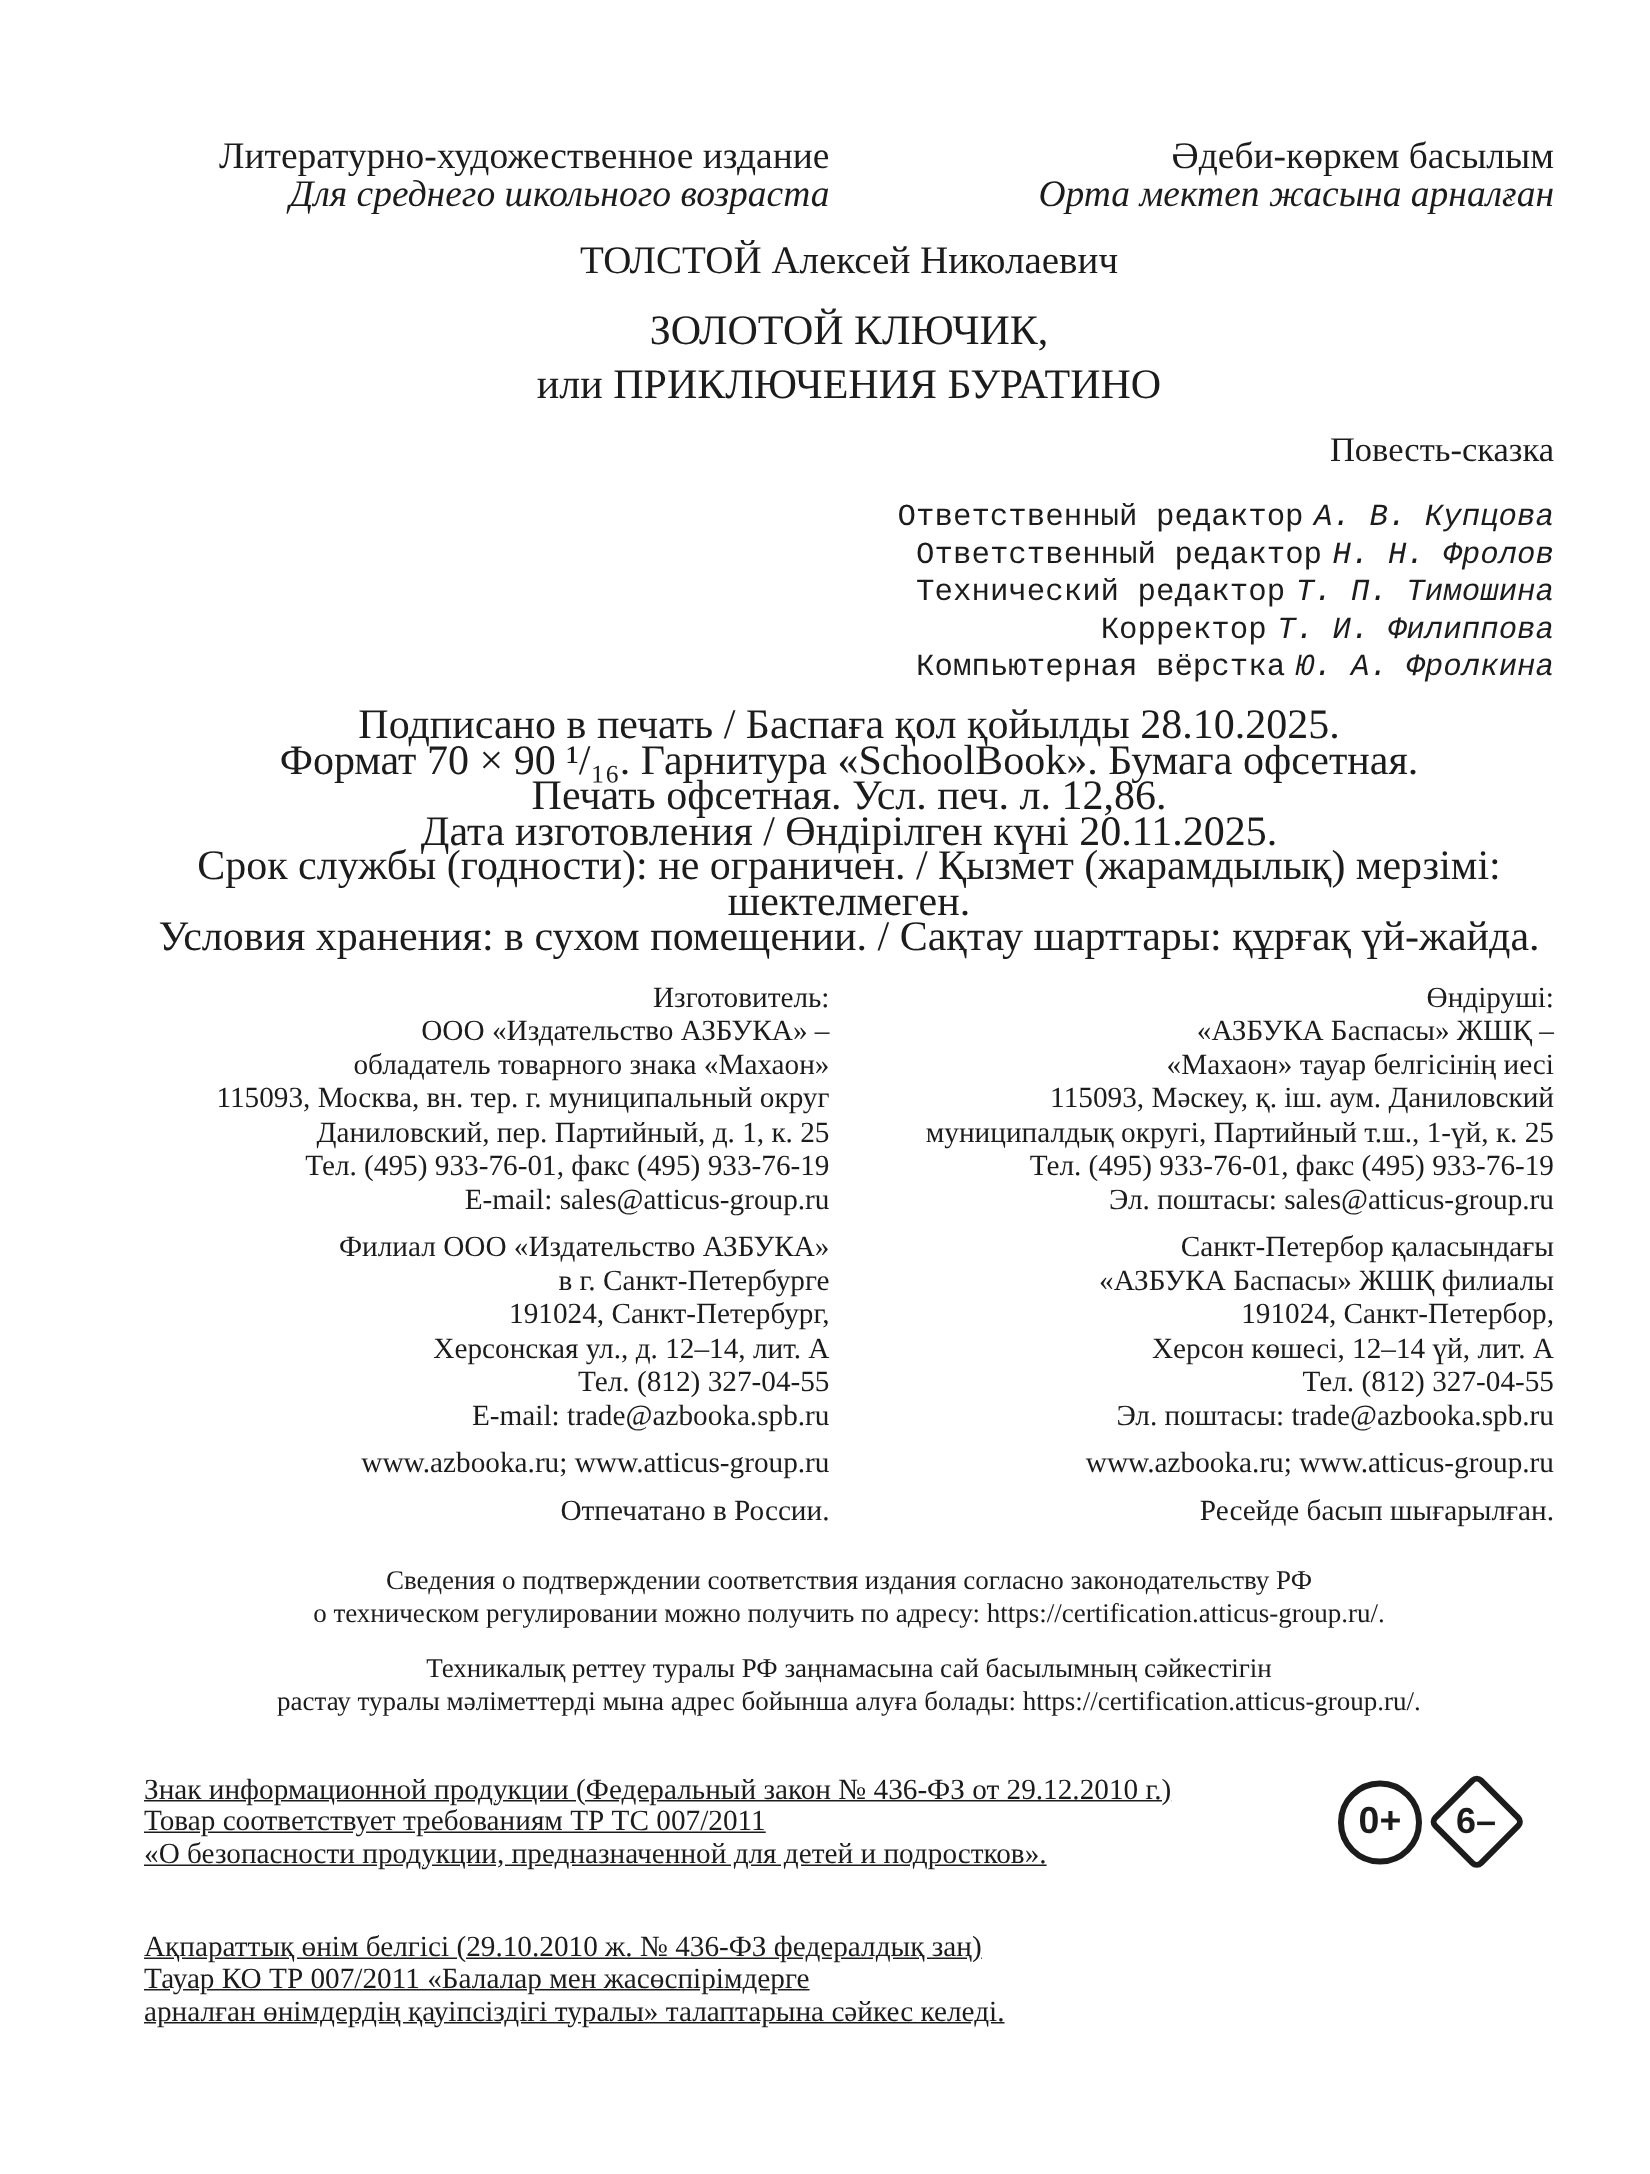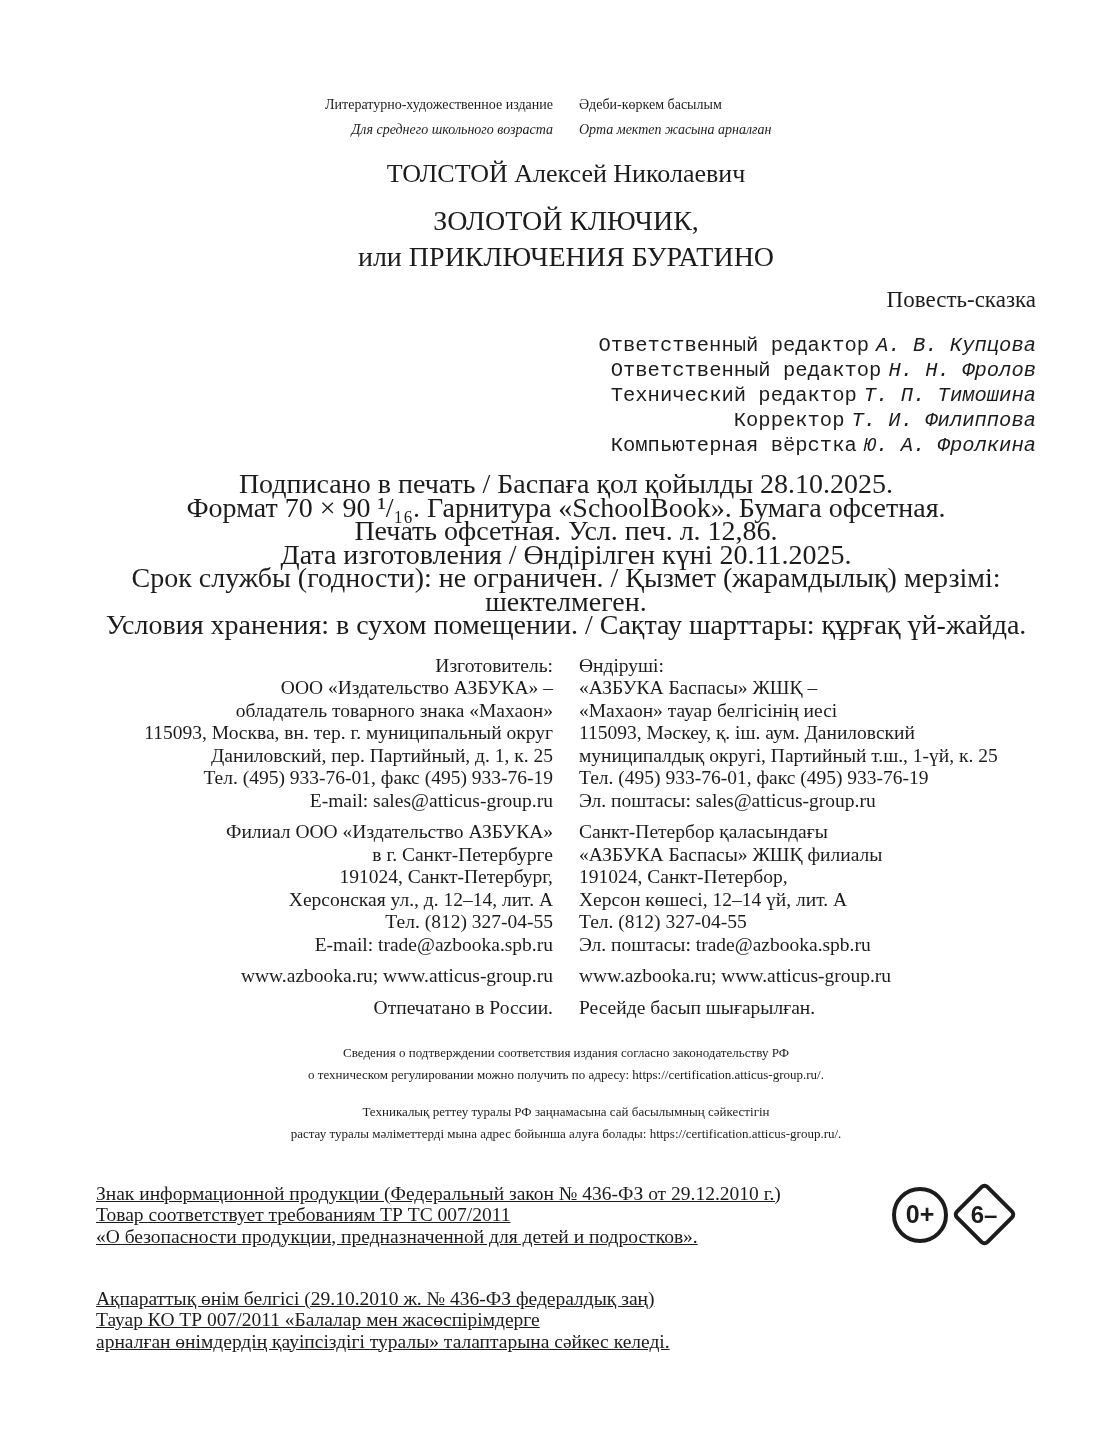--- a/index.html
+++ b/index.html
@@ -16,32 +16,32 @@
     width:940px;
     margin-left:96px;
     padding-top:92px;
   }
   .two-col{
     display:grid;
     grid-template-columns:1fr 1fr;
     column-gap:26px;
   }
   .two-col .col-l{text-align:right;}
-  .two-col .col-r{text-align:left;}
-  .hdr{font-size:14px;line-height:25px;}
+  .two-col .col-r{text-align:right;}
+  .hdr{font-size:25px;line-height:25px;}
   .it{font-style:italic;}
   .author{text-align:center;font-size:26px;margin-top:17px;line-height:30px;}
   .title{text-align:center;font-size:28px;font-weight:normal;line-height:36px;margin-top:14px;}
   .subtitle{text-align:right;font-size:23px;margin-top:11px;line-height:27px;}
   .staff{margin-top:20px;text-align:right;font-size:20.5px;line-height:25px;font-family:Liberation Mono, monospace;}
   .staff .name{font-style:italic;margin-left:7px;}
   .printinfo{margin-top:14px;text-align:center;font-size:28px;line-height:23.5px;}
   .cols{font-size:19.5px;line-height:22.5px;margin-top:9px;}
   .addr-block{margin-top:9px;}
-  .cert{margin-top:23px;text-align:center;font-size:13px;line-height:22px;white-space:pre-line;}
+  .cert{margin-top:23px;text-align:center;font-size:18px;line-height:22px;white-space:pre-line;}
   .cert-kz{margin-top:15px;}
   .infosign{position:relative;margin-top:16px;text-align:left;font-size:19.5px;line-height:21.5px;white-space:pre-line;text-decoration:underline;}
   .infosign-kz{margin-top:19px;}
   .badges{
     position:absolute;right:28px;top:50%;
     transform:translateY(-50%);
     display:flex;align-items:center;gap:13px;
     white-space:normal;
   }
   .badge-circle{

